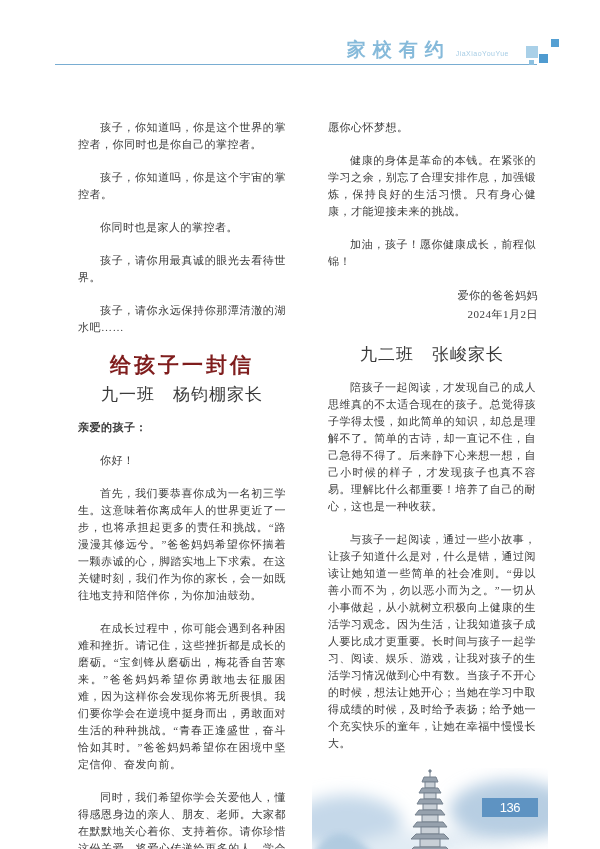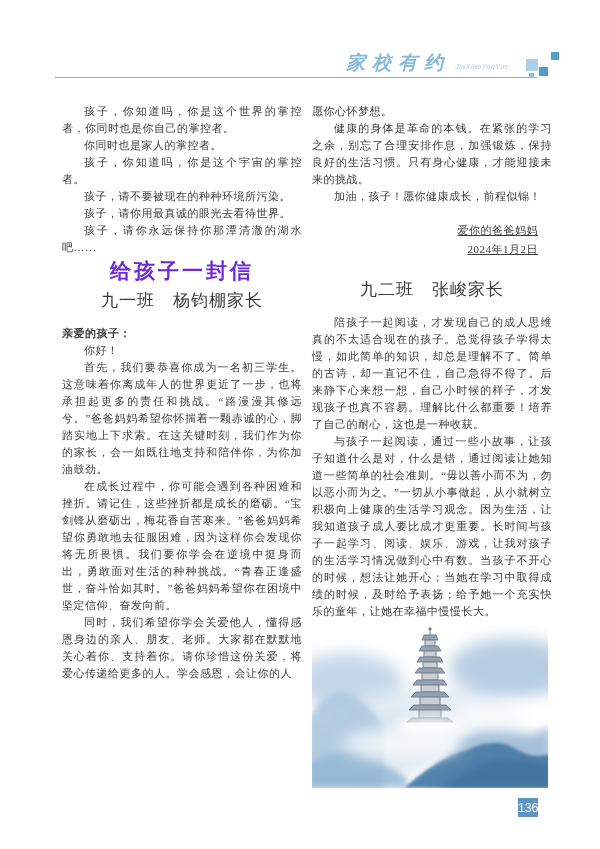--- a/index.html
+++ b/index.html
@@ -4,58 +4,58 @@
 <style>
   html,body{margin:0;padding:0;}
   body{
     width:600px;height:849px;position:relative;background:#ffffff;
     font-family:"Liberation Serif","DejaVu Serif",serif;
     color:#3b3b3b;overflow:hidden;
   }
   .page{position:absolute;inset:0;background:#fff;}
 
   
-  .header{position:absolute;top:50px;left:55px;right:55px;height:30px;font-style:italic;}
+  .header{position:absolute;top:37px;left:55px;right:55px;height:30px;}
   .header-rule{position:absolute;left:0;right:8px;top:27px;height:0;border-bottom:1.5px solid #79add2;}
   .header-text{position:absolute;right:36px;top:0;display:flex;align-items:baseline;gap:5px;}
   .header-title{
     font-size:19px;font-weight:bold;letter-spacing:7px;color:#86bada;
     font-family:"Liberation Sans","DejaVu Sans",sans-serif;
   }
   .header-sub{font-size:7px;color:#a7cde5;font-family:"Liberation Sans",sans-serif;letter-spacing:.5px;}
   .pixel-squares{position:absolute;right:-14px;top:2px;width:36px;height:32px;}
   .pixel-squares i{position:absolute;display:block;}
   .sq1{width:8px;height:8px;background:#55a0d3;right:0;top:0;}
   .sq2{width:12px;height:12px;background:#a9d0e8;left:3px;top:7px;}
   .sq3{width:9px;height:9px;background:#4f9bd0;left:16px;top:15px;}
   .sq4{width:5px;height:5px;background:#8cc0e0;left:6px;top:21px;}
 
   
   .columns{position:absolute;top:103px;left:62px;display:flex;gap:10px;}
   .col{width:240px;font-size:11px;line-height:17px;text-align:justify;letter-spacing:.5px;}
-  .col p{margin:0;text-indent:2em;}
+  .col p{margin:16px;text-indent:2em;}
   .col p.noindent{text-indent:0;}
   .article-title{
     margin:2px 0 8px 0;text-align:center;font-size:21px;font-weight:bold;
-    letter-spacing:3px;color:#6d28d9;text-indent:0;line-height:26px;
+    letter-spacing:3px;color:#7f1d1d;text-indent:0;line-height:26px;
   }
   .byline{text-align:center;font-size:17px;margin:0 0 16px 0;text-indent:0;letter-spacing:1px;}
   .salutation{text-indent:0 !important;font-weight:bold;}
-  .signoff-block{margin-top:16px;text-align:right;padding-right:14px;text-decoration:underline;}
+  .signoff-block{margin-top:16px;text-align:right;padding-right:14px;}
   .signoff-block p{text-indent:0;margin:0;line-height:19px;}
   .title-gap{height:22px;}
 
   
   .illustration{display:block;width:236px;height:162px;margin-top:6px;}
 
   
   .page-number{
     position:absolute;right:62px;bottom:32px;background:#5e93c2;color:#ffffff;
     font-family:"Liberation Sans","DejaVu Sans",sans-serif;
-    font-size:13px;line-height:19px;padding:0 0;letter-spacing:-.5px;
+    font-size:13px;line-height:19px;padding:0 18px;letter-spacing:-.5px;
   }
 </style>
 </head>
 <body>
 
 <div class="page">
 
   <div class="header">
     <div class="header-rule"></div>
     <div class="header-text">
@@ -68,23 +68,22 @@
         <i class="sq3"></i>
         <i class="sq4"></i>
     </div>
   </div>
 
   <div class="columns">
 
     <div class="col">
       <div>
           <p>孩子，你知道吗，你是这个世界的掌控者，你同时也是你自己的掌控者。</p>
+          <p>孩子，你知道吗，你是这个宇宙的掌控者。</p>
           <p>你同时也是家人的掌控者。</p>
-          <p>孩子，你知道吗，你是这个宇宙的掌控者。</p>
-          <p>孩子，请不要被现在的种种环境所污染。</p>
           <p>孩子，请你用最真诚的眼光去看待世界。</p>
           <p>孩子，请你永远保持你那潭清澈的湖水吧……</p>
         </div>
 
       <h1 class="article-title">给孩子一封信</h1>
       <div class="byline">九一班　杨钧棚家长</div>
 
       <p class="salutation">亲爱的孩子：</p>
       <div>
           <p>你好！</p>

